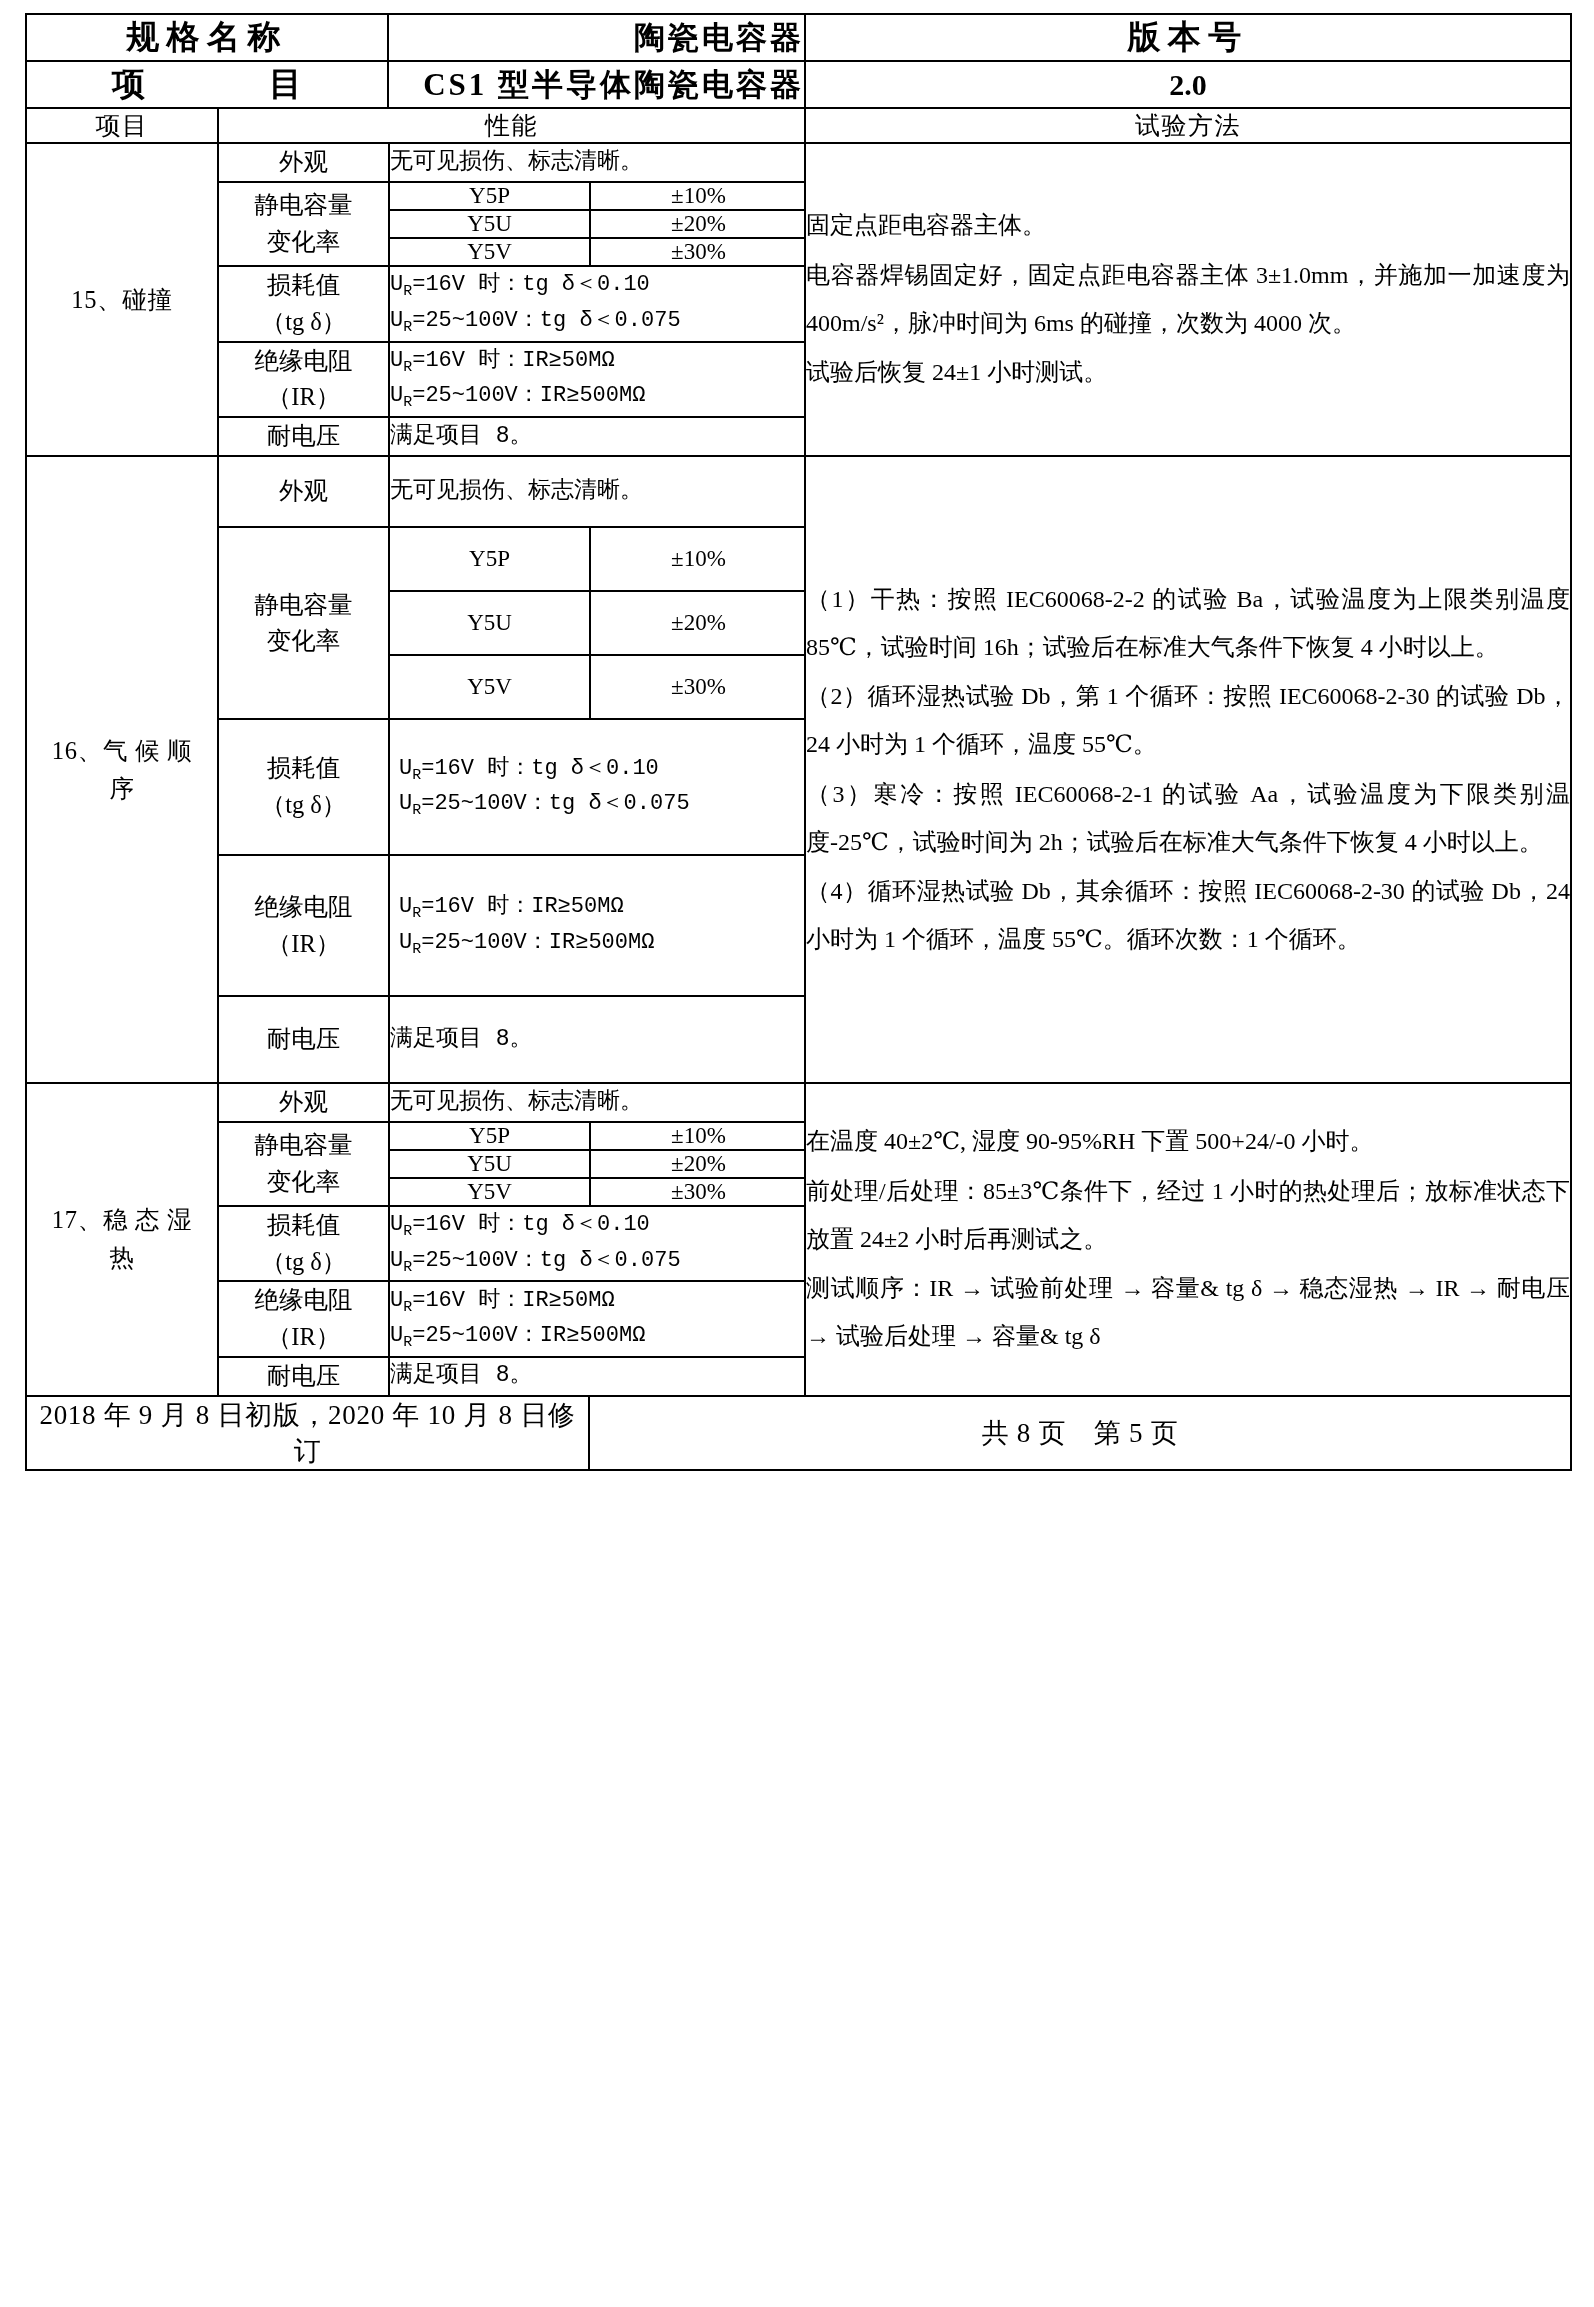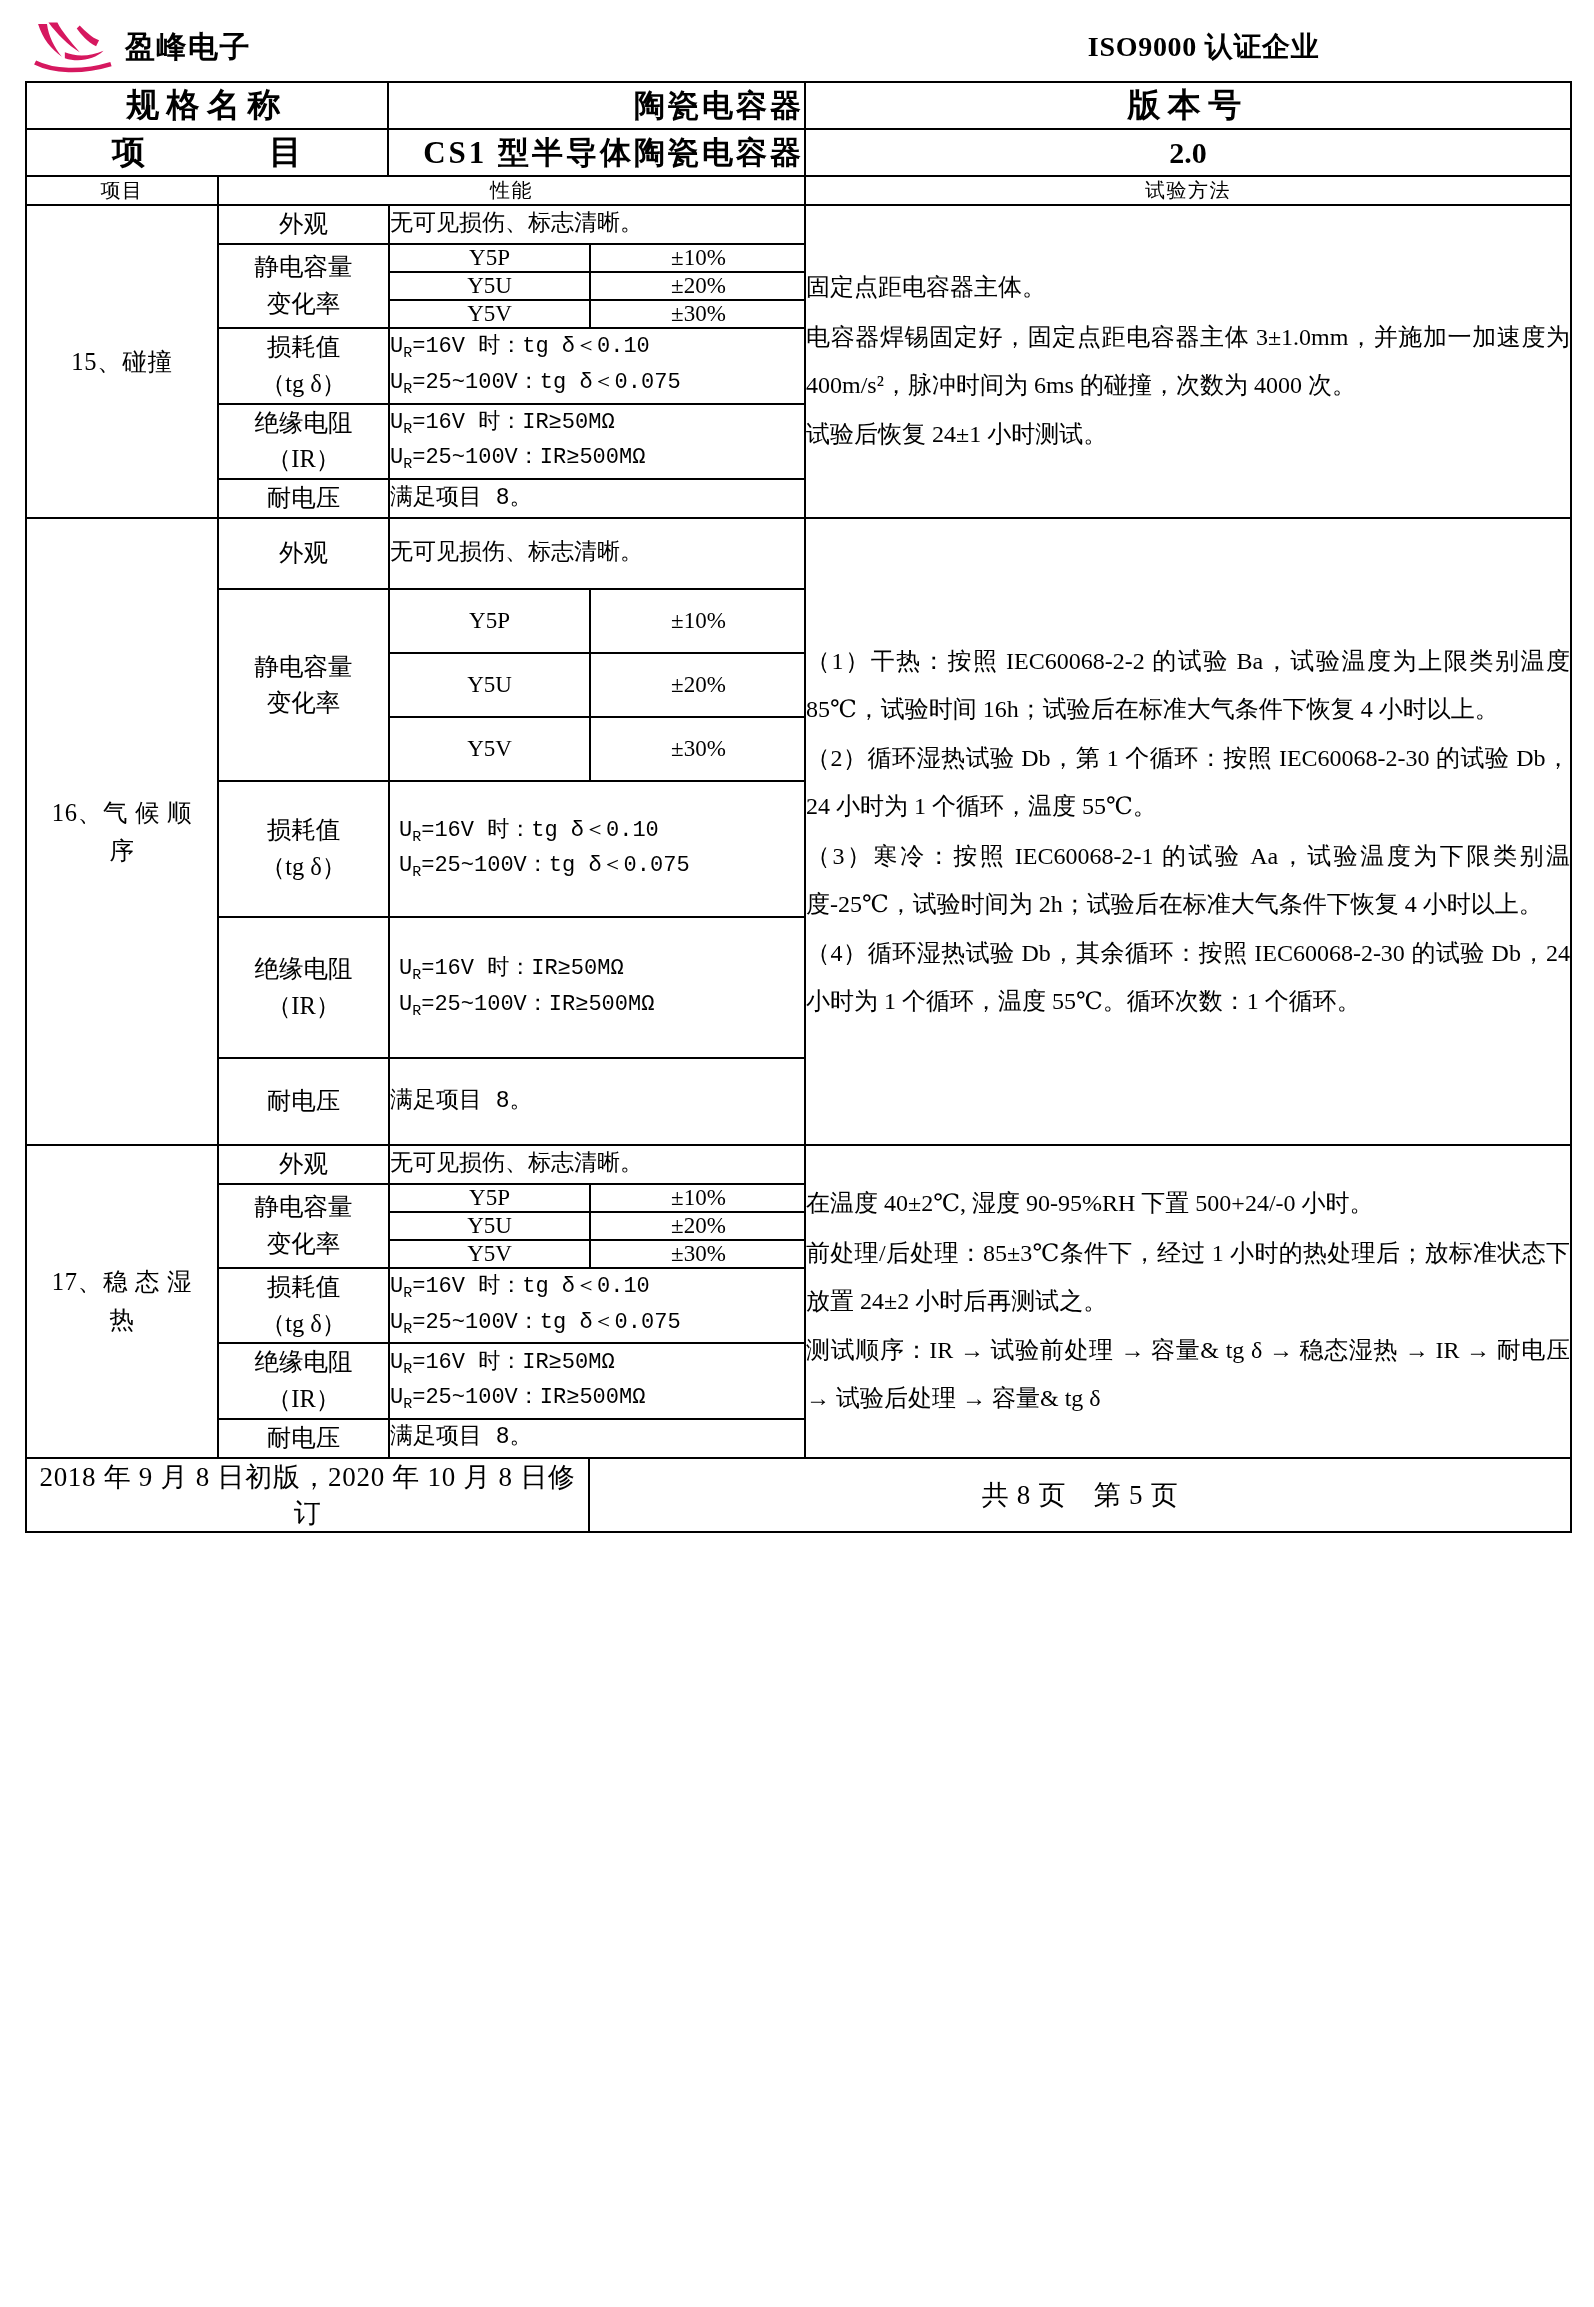--- a/index.html
+++ b/index.html
@@ -74,21 +74,21 @@
     padding: 10.4px 0;
     text-align: right;
   }
   .ver-num {
     font-size: 30px;
     font-weight: bold;
     padding: 10.4px 0;
     margin-top: 27px;
   }
   .colhead {
-    font-size: 20px;
+    font-size: 25px;
     padding: 7.4px 0;
     letter-spacing: 1.5px;
   }
   .item-label {
     font-size: 24.5px;
     line-height: 1.55;
     padding: 7.4px 6px;
     letter-spacing: 0.7px;
   }
   .prop-label {
@@ -137,33 +137,20 @@
     padding: 12px 0;
     text-align: center;
     letter-spacing: 0.7px;
   }
 </style>
 </head>
 <body>
 
 <div class="page">
 
-  <div class="doc-header">
-    <div class="logo">
-      <svg width="88" height="58" viewBox="0 0 118 78" xmlns="http://www.w3.org/2000/svg">
-        <path d="M8 8 C 14 28, 26 42, 40 52 C 30 40, 22 24, 20 8 Z" fill="#d6185f"></path>
-        <path d="M22 6 C 34 22, 48 36, 64 46 C 52 32, 40 18, 34 6 Z" fill="#d6185f"></path>
-        <path d="M44 46 C 58 52, 78 52, 96 44 C 84 56, 62 60, 44 54 Z" fill="#d6185f"></path>
-        <path d="M64 10 C 72 18, 80 26, 90 30 L 86 38 C 74 32, 66 22, 60 14 Z" fill="#d6185f"></path>
-        <path d="M4 60 C 28 72, 66 74, 106 62" stroke="#d6185f" stroke-width="6" fill="none"></path>
-      </svg>
-    </div>
-    <div class="company-name">盈峰电子</div>
-    <div class="iso-text">ISO9000 认证企业</div>
-  </div>
 
   <table class="main">
     <colgroup>
       <col style="width:192px">
       <col style="width:170px">
       <col style="width:201px">
       <col style="width:216px">
       <col style="width:766px">
     </colgroup>
     <tbody>

